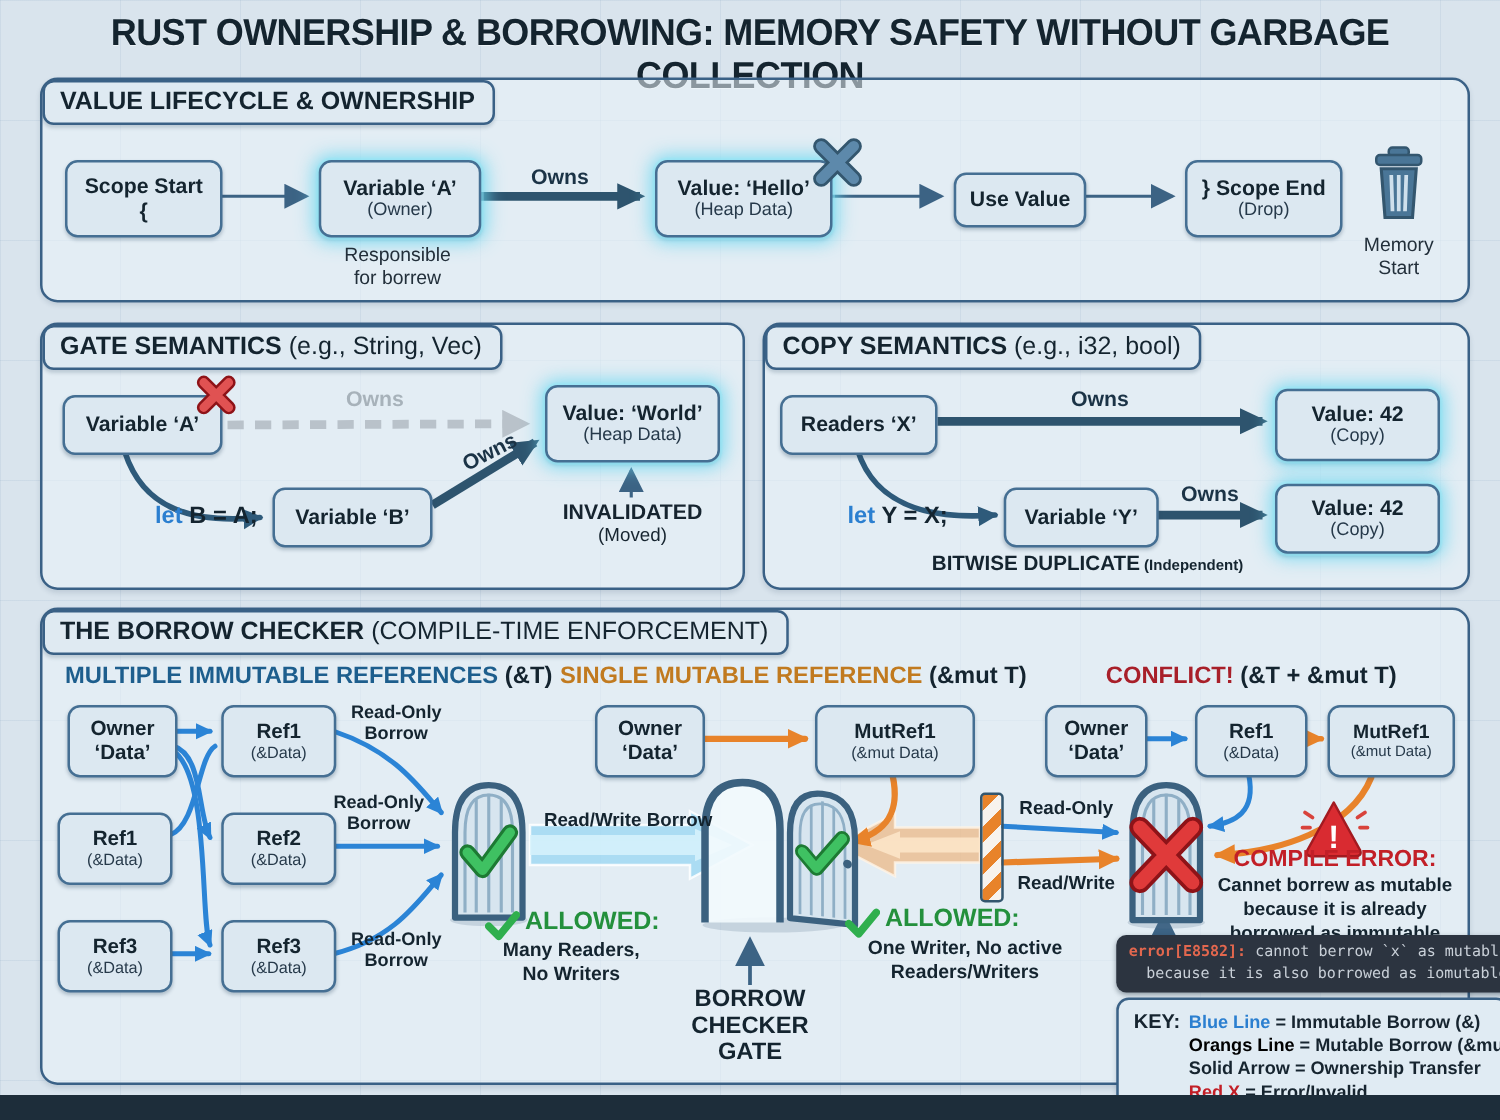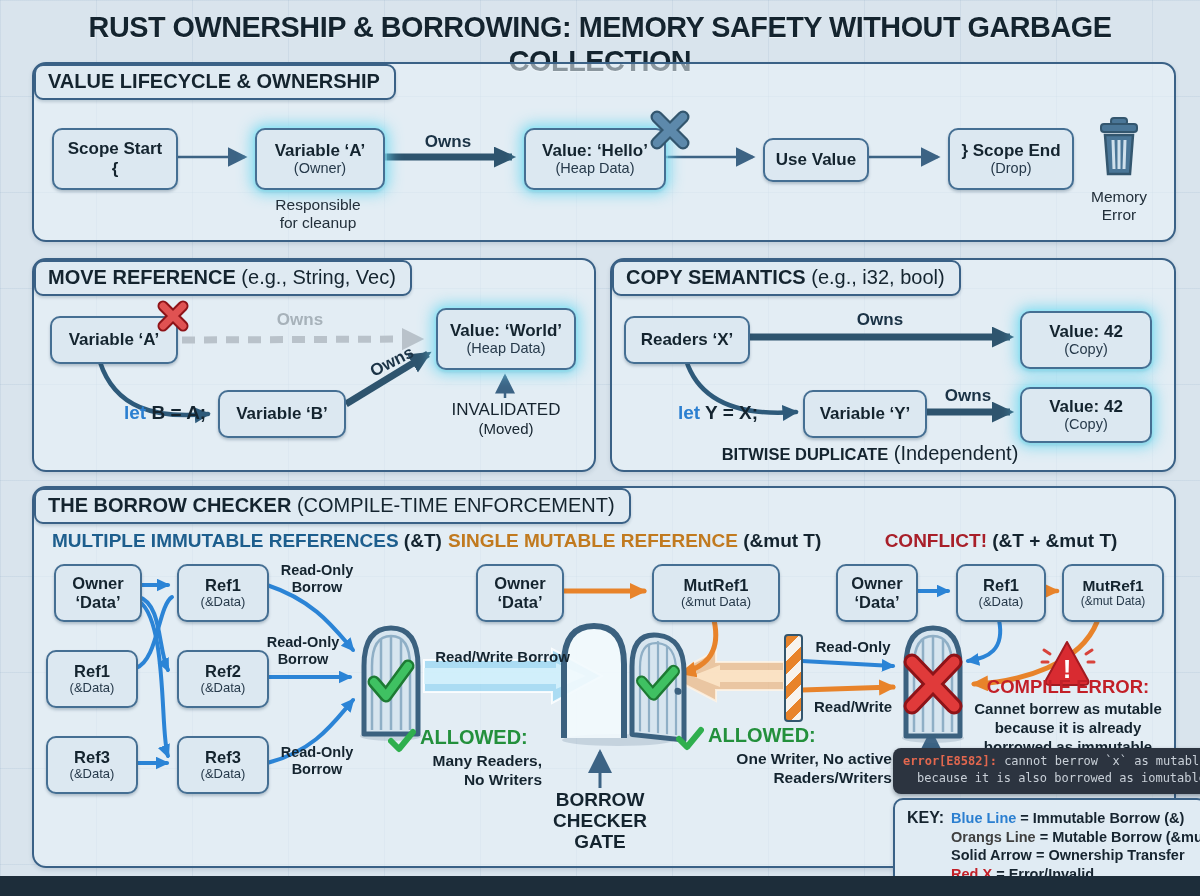--- a/index.html
+++ b/index.html
@@ -42,38 +42,38 @@
   .lbl{position:absolute;line-height:1.18;}
   .owns{font-size:17px;font-weight:800;color:#1b3346;text-align:center;}
   .owns.gray{color:#a7b2ba;}
   .cap{font-size:15.5px;font-weight:500;color:#222f3a;text-align:center;}
   .capb{font-size:16.5px;font-weight:800;color:#14242f;text-align:center;}
   .colhead{font-size:19px;font-weight:800;white-space:nowrap;}
   .colhead .sfx{color:#14242f;}
   .blueh{color:#1d5e8d;} .orangeh{color:#c17a1f;} .redh{color:#a81f29;}
   .borrowlbl{font-size:14.5px;font-weight:700;color:#14242f;text-align:center;}
   .allowed-title{font-size:20px;font-weight:800;color:#23903c;white-space:nowrap;}
-  .allowed-sub{font-size:15.5px;font-weight:700;color:#14242f;text-align:right;line-height:1.2;}
+  .allowed-sub{font-size:15.5px;font-weight:700;color:#14242f;text-align:center;line-height:1.2;}
   .gatelbl{font-size:19px;font-weight:900;color:#14242f;text-align:center;line-height:1.1;}
   .err-title{font-size:18.5px;font-weight:800;color:#c21f27;text-align:center;white-space:nowrap;}
   .err-sub{font-size:15px;font-weight:700;color:#14242f;text-align:center;line-height:1.25;}
   .codeblock{
     position:absolute;background:#2c3440;border-radius:8px;padding:5px 10px 6px 10px;
     font-family:"DejaVu Sans Mono",monospace;font-size:12px;line-height:1.45;color:#c9d0d8;
     box-shadow:0 2px 4px rgba(20,35,50,.4);white-space:nowrap;
   }
   .codeblock .pfx{color:#e2674e;font-weight:700;}
   .codeblock .ln2{padding-left:14px;display:block;}
   .keybox{
     position:absolute;border:2.5px solid #3a6186;border-radius:10px;background:#e0ebf3;
     box-shadow:0 2px 4px rgba(40,70,95,.2);display:flex;padding:9px 10px 8px 12px;gap:7px;
   }
   .keybox .klabel{font-size:16px;font-weight:800;}
   .keybox .klines{font-size:14.5px;font-weight:700;line-height:1.28;white-space:nowrap;}
-  .kblue{color:#2b7fd0;} .korange{color:#404040;} .kred{color:#c21f27;text-align:right;}
+  .kblue{color:#2b7fd0;} .korange{color:#000000;} .kred{color:#c21f27;text-align:right;}
   .letline{font-size:19px;font-weight:800;color:#14242f;white-space:nowrap;}
   .letkw{color:#2b7fd0;}
   #footerbar{left:0;top:876px;width:1200px;height:20px;background:#1d2d3a;}
   svg{display:block;}
 </style>
 </head>
 <body>
 
 <div id="stage">
 
@@ -162,40 +162,40 @@
       <path d="M999,620 C1005,650 988,658 968,661" stroke="#2b84d6" stroke-width="4" marker-end="url(#mBlue)"></path>
       <path d="M1097,622 C1080,664 1022,682 974,684" stroke="#e8832a" stroke-width="5" marker-end="url(#mOrange)"></path>
       <path d="M931,746 L931,732" stroke="#3c6384" stroke-width="3" marker-end="url(#mSteel)"></path>
     </g>
   </svg>
 
   <div class="tab" style="left:34px;top:64px">
     <span>VALUE LIFECYCLE &amp; OWNERSHIP</span>
   </div>
   <div class="tab" style="left:34px;top:260px">
-    <span>MOVE REFERENCE</span><span class="rest"> (e.g., String, Vec)</span>
+    <span>GATE SEMANTICS</span><span class="rest"> (e.g., String, Vec)</span>
   </div>
   <div class="tab" style="left:612px;top:260px">
     <span>COPY SEMANTICS</span><span class="rest"> (e.g., i32, bool)</span>
   </div>
   <div class="tab" style="left:34px;top:488px">
     <span>THE BORROW CHECKER</span><span class="rest"> (COMPILE-TIME ENFORCEMENT)</span>
   </div>
 
   <div class="node" style="left:52px;top:128px;width:122px;height:58px">
     <span class="l1">Scope Start</span>
     <span class="l1">{</span>
   </div>
   <div class="node glow" style="left:255px;top:128px;width:126px;height:58px">
     <span class="l1">Variable ‘A’</span>
     <span class="l2">(Owner)</span>
   </div>
   <div class="lbl cap" style="left:255px;top:196px;width:126px">
     <div>Responsible</div>
-    <div>for cleanup</div>
+    <div>for borrew</div>
   </div>
   <div class="lbl owns" style="left:390px;top:132px;width:116px">Owns</div>
   <div class="node glow" style="left:524px;top:128px;width:138px;height:58px">
     <span class="l1">Value: ‘Hello’</span>
     <span class="l2">(Heap Data)</span>
   </div>
 
   <svg class="abs" style="left:648px;top:108px" width="44" height="44" viewBox="0 0 44 44">
     <g stroke-linecap="round">
       <path d="M9,9 L35,35 M35,9 L9,35" stroke="#33566e" stroke-width="13" fill="none"></path>
@@ -211,21 +211,21 @@
   </div>
 
   <svg class="abs" style="left:1094px;top:116px" width="50" height="62" viewBox="0 0 50 62">
     <rect x="17" y="2" width="16" height="7" rx="3" fill="#4a7697" stroke="#33566e" stroke-width="2"></rect>
     <rect x="7" y="8" width="36" height="8" rx="3" fill="#4a7697" stroke="#33566e" stroke-width="2"></rect>
     <path d="M11,19 L39,19 L36,58 L14,58 Z" fill="#4a7697" stroke="#33566e" stroke-width="2.5"></path>
     <path d="M19,24 L20,53 M25,24 L25,53 M31,24 L30,53" stroke="#cfe0ec" stroke-width="3" fill="none"></path>
   </svg>
   <div class="lbl cap" style="left:1086px;top:188px;width:66px">
     <div>Memory</div>
-    <div>Error</div>
+    <div>Start</div>
   </div>
 
   <div class="node" style="left:50px;top:316px;width:124px;height:44px">
     <span class="l1">Variable ‘A’</span>
   </div>
   <svg class="abs" style="left:155px;top:298px" width="36" height="36" viewBox="0 0 36 36">
     <g stroke-linecap="round">
       <path d="M8,8 L28,28 M28,8 L8,28" stroke="#8e1318" stroke-width="11" fill="none"></path>
       <path d="M8,8 L28,28 M28,8 L8,28" stroke="#e05252" stroke-width="7" fill="none"></path>
     </g>
@@ -236,21 +236,21 @@
     <span class="l2">(Heap Data)</span>
   </div>
   <div class="lbl letline" style="left:124px;top:402px">
     <span class="letkw">let</span><span> B = A;</span>
   </div>
   <div class="node" style="left:218px;top:390px;width:124px;height:44px">
     <span class="l1">Variable ‘B’</span>
   </div>
   <div class="lbl owns" style="left:352px;top:352px;width:80px;transform:rotate(-27deg)">Owns</div>
   <div class="lbl" style="left:440px;top:400px;width:132px;text-align:center">
-    <div style="font-size:17px;font-weight:400">INVALIDATED</div>
+    <div style="font-size:17px;font-weight:700">INVALIDATED</div>
     <div style="font-size:15px;font-weight:500">(Moved)</div>
   </div>
 
   <div class="node" style="left:624px;top:316px;width:122px;height:44px">
     <span class="l1">Readers ‘X’</span>
   </div>
   <div class="lbl owns" style="left:820px;top:310px;width:120px">Owns</div>
   <div class="node glow" style="left:1020px;top:311px;width:128px;height:54px">
     <span class="l1">Value: 42</span>
     <span class="l2">(Copy)</span>
@@ -260,21 +260,21 @@
   </div>
   <div class="node" style="left:803px;top:390px;width:120px;height:44px">
     <span class="l1">Variable ‘Y’</span>
   </div>
   <div class="lbl owns" style="left:918px;top:386px;width:100px">Owns</div>
   <div class="node glow" style="left:1020px;top:387px;width:128px;height:52px">
     <span class="l1">Value: 42</span>
     <span class="l2">(Copy)</span>
   </div>
   <div class="lbl capb" style="left:680px;top:442px;width:380px">
-    <span>BITWISE DUPLICATE</span><span style="font-weight:400;font-size:20px"> (Independent)</span>
+    <span>BITWISE DUPLICATE</span><span style="font-weight:700;font-size:12px"> (Independent)</span>
   </div>
 
   <div class="lbl colhead" style="left:52px;top:530px">
     <span class="blueh">MULTIPLE IMMUTABLE REFERENCES</span><span class="sfx"> (&amp;T)</span>
   </div>
   <div class="lbl colhead" style="left:836px;top:530px;width:330px;text-align:center">
     <span class="redh">CONFLICT!</span><span class="sfx"> (&amp;T + &amp;mut T)</span>
   </div>
   <div class="lbl colhead" style="left:448px;top:530px;width:336px;text-align:center">
     <span class="orangeh">SINGLE MUTABLE REFERENCE</span><span class="sfx"> (&amp;mut T)</span>

